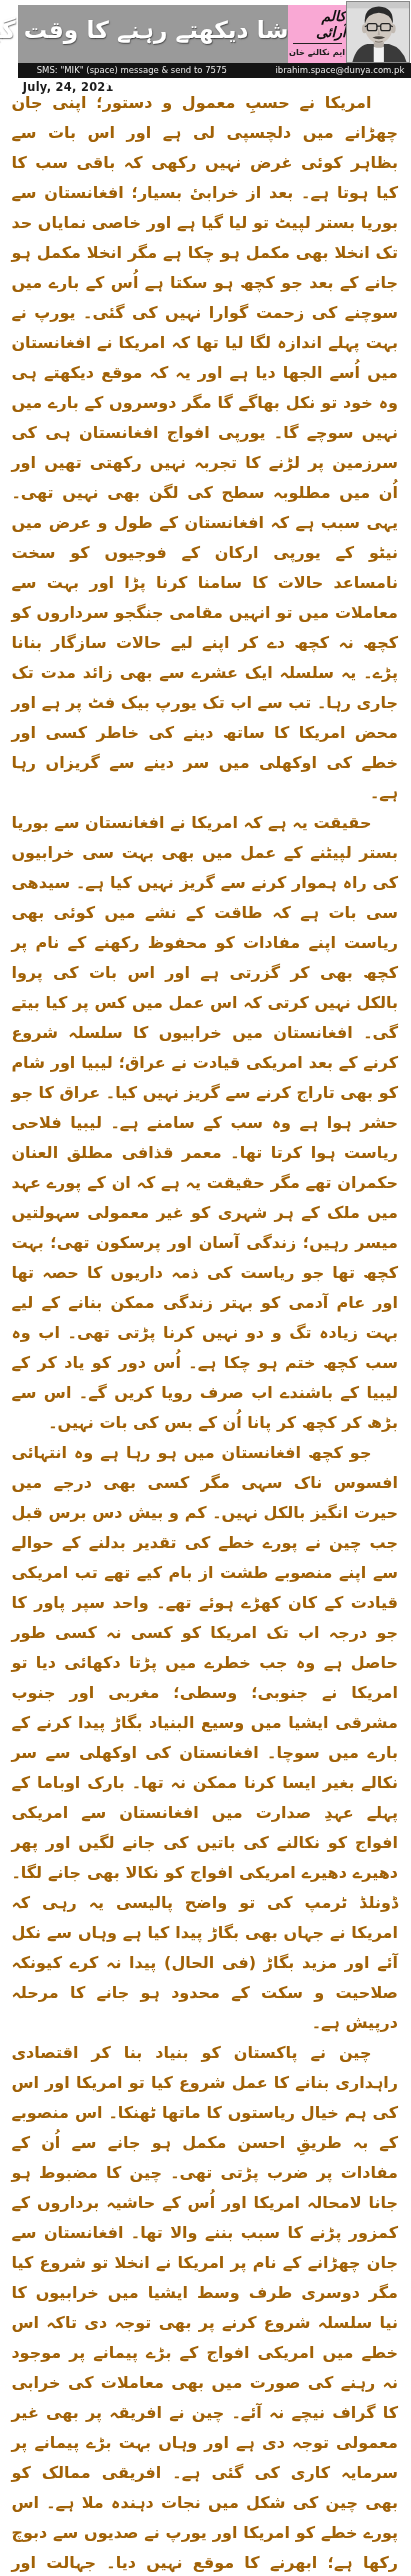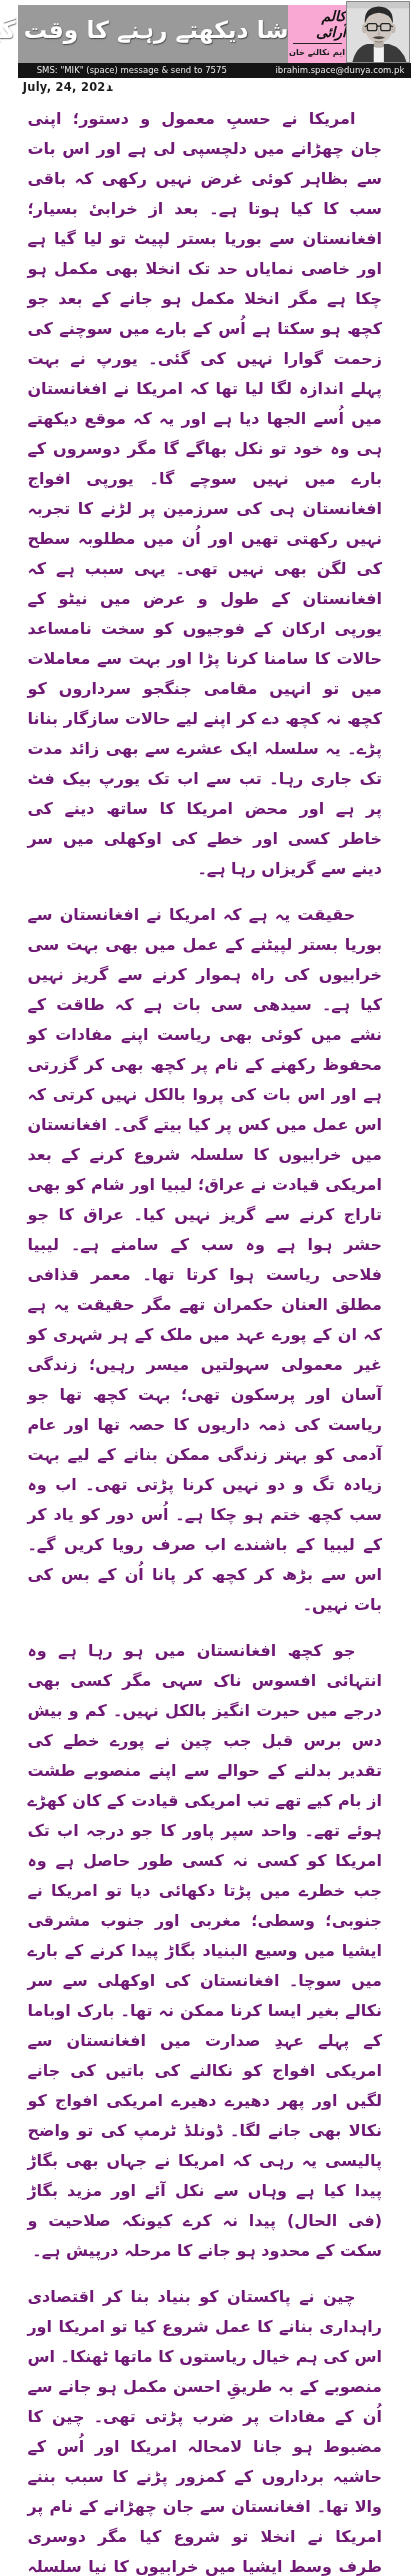--- a/index.html
+++ b/index.html
@@ -15,21 +15,21 @@
   .logo-block{position:absolute;left:288px;top:5px;width:58px;height:58px;background:#f9a8d4;display:flex;flex-direction:column;align-items:center;justify-content:flex-end;padding-bottom:6px;box-sizing:border-box;}
   .column-logo{direction:rtl;font-size:14px;font-weight:bold;color:#111111;font-style:italic;}
   .logo-rule{width:49px;height:1.3px;background:#222222;margin:2.5px 0 3.2px 0;}
   .author-name{direction:rtl;font-size:8.2px;font-weight:bold;color:#222222;}
   .photo-wrap{position:absolute;left:346px;top:1.3px;width:64px;height:62px;border:0.6px solid #888888;box-sizing:border-box;background:#e8e8e8;overflow:hidden;}
   .sms-bar{position:absolute;left:17.7px;top:63px;width:393px;height:14.6px;background:#141414;display:flex;align-items:center;justify-content:space-between;box-sizing:border-box;padding:0 6.3px 0 19px;}
   .sms-text,.email-text{color:#e9e9e9;font-size:8.5px;white-space:nowrap;}
 
   
   .article{padding:8.9px 14px 19px 11.4px;direction:rtl;}
-  .para{margin:16px;font-size:16px;line-height:30px;font-weight:bold;text-align:justify;color:#701a75;}
+  .para{margin:0;font-size:16px;line-height:30px;font-weight:bold;text-align:justify;color:#a16207;}
   .para.indent{text-indent:26.6px;}
 </style>
 </head>
 <body>
 
 <div class="page">
 
   <div class="header">
 
     <div class="title-box">

